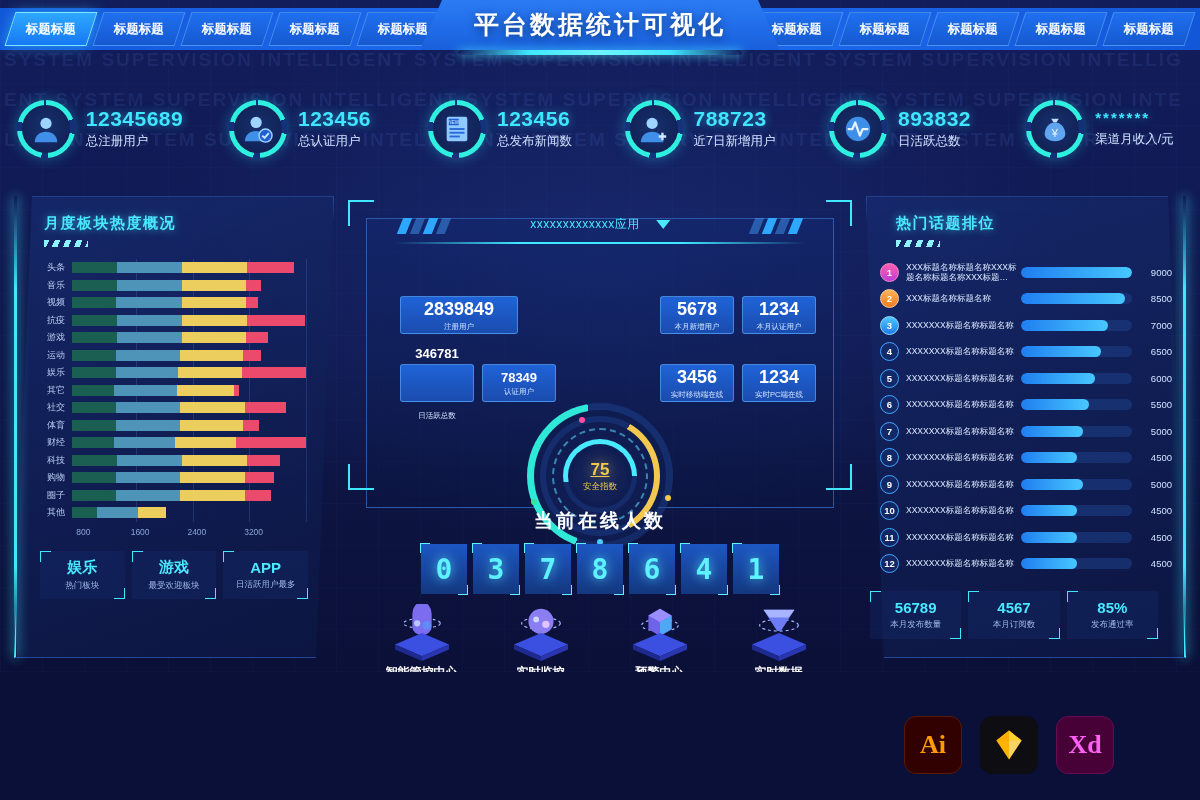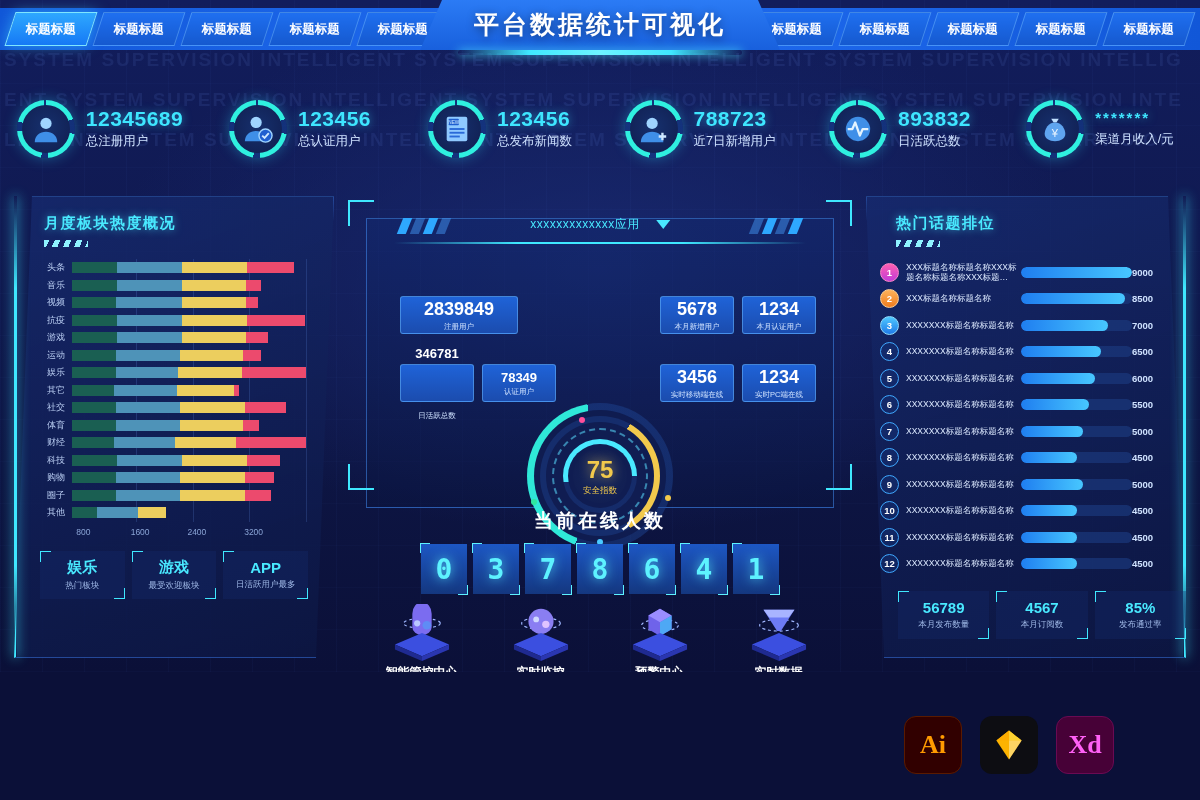--- a/index.html
+++ b/index.html
@@ -179,21 +179,21 @@
   }
   .rnum.g1 { background: linear-gradient(180deg,#ff5fb0,#c23bd8); border-color:#ff86c8; }
   .rnum.g2 { background: linear-gradient(180deg,#ffb35c,#f07c1e); border-color:#ffcf94; }
   .rnum.g3 { background: linear-gradient(180deg,#4fc8ff,#1f7ae8); border-color:#8fdcff; }
   .rtxt {
     width: 122px; padding-left: 7px; color: #dce9ff; font-size: 8.5px; line-height: 1.25;
     overflow: hidden;
   }
   .rbarwrap { flex: 1; height: 11px; border-radius: 6px; background: rgba(28,58,128,0.65); overflow: hidden; }
   .rbar { height: 100%; border-radius: 6px; background: linear-gradient(90deg,#1f7ef0 0%,#47c7ff 100%); }
-  .rval { width: 40px; text-align: left; color: #cfe2ff; font-size: 9.5px; font-weight: 700; }
+  .rval { width: 40px; text-align: right; color: #cfe2ff; font-size: 9.5px; font-weight: 400; }
 
   
   .center { position: absolute; left: 348px; top: 200px; width: 504px; height: 455px; z-index: 9; }
   .cframe {
     position: absolute; left: 18px; top: 18px; width: 468px; height: 290px;
     background: linear-gradient(180deg, rgba(18,40,110,0.55) 0%, rgba(10,20,62,0.55) 100%);
     border: 1px solid rgba(70,150,255,0.5);
   }
   .corner { position: absolute; width: 26px; height: 26px; border: 2px solid #3fe8ff; }
   .c-tl { left: 0; top: 0; border-right: none; border-bottom: none; }
@@ -237,21 +237,21 @@
   .g2r { inset: 13px; background: conic-gradient(from 30deg, #f2c94c 0deg 120deg, rgba(30,70,150,0.4) 120deg 360deg); }
   .g2r::after { content:""; position:absolute; inset:6px; border-radius:50%; background:#101d52; }
   .g3r { inset: 25px; border: 2px dashed rgba(90,220,255,0.55); }
   .g4r { inset: 36px; background: conic-gradient(from 260deg, #49e9ff 0deg 190deg, rgba(30,70,150,0.35) 190deg 360deg); }
   .g4r::after { content:""; position:absolute; inset:5px; border-radius:50%; background:#101d52; }
   .g-core {
     position: absolute; inset: 46px; border-radius: 50%;
     background: radial-gradient(circle, #15265e 0%, #101c4e 100%);
     display: flex; flex-direction: column; align-items: center; justify-content: center;
   }
-  .g-val { color: #f2c94c; font-size: 24px; font-weight: 700; text-shadow: 0 0 12px rgba(242,201,76,.7); }
+  .g-val { color: #f2c94c; font-size: 17px; font-weight: 700; text-shadow: 0 0 12px rgba(242,201,76,.7); text-decoration: underline; }
   .g-lbl { color: #f2c94c; font-size: 8.5px; margin-top: 1px; }
   .g-dot { position: absolute; width: 6px; height: 6px; border-radius: 50%; }
 
   .online-title {
     position: absolute; left: 0; top: 308px; width: 504px; text-align: center;
     color: #fff; font-size: 19px; font-weight: 700; letter-spacing: 3px;
   }
   .digits { position: absolute; left: 50%; transform: translateX(-50%); top: 344px; display: flex; gap: 6px; }
   .dgt {
     position: relative; width: 46px; height: 50px;
@@ -822,21 +822,21 @@
   </div>
   <div class="rrow">
     <div class="rnum">12</div>
     <div class="rtxt">XXXXXXX标题名称标题名称</div>
     <div class="rbarwrap">
       <div class="rbar" style="width:50%"></div>
           </div>
     <div class="rval">4500</div>
   </div>
       </div>
-    <div class="mini-cards" id="right-cards" style="margin-left:32px;width:288px;">
+    <div class="mini-cards" id="right-cards" style="margin-left:4px;width:288px;">
         <div class="mcard">
     <div class="mc-v">56789</div>
     <div class="mc-l">本月发布数量</div>
         </div>
         <div class="mcard">
     <div class="mc-v">4567</div>
     <div class="mc-l">本月订阅数</div>
         </div>
         <div class="mcard">
     <div class="mc-v">85%</div>

